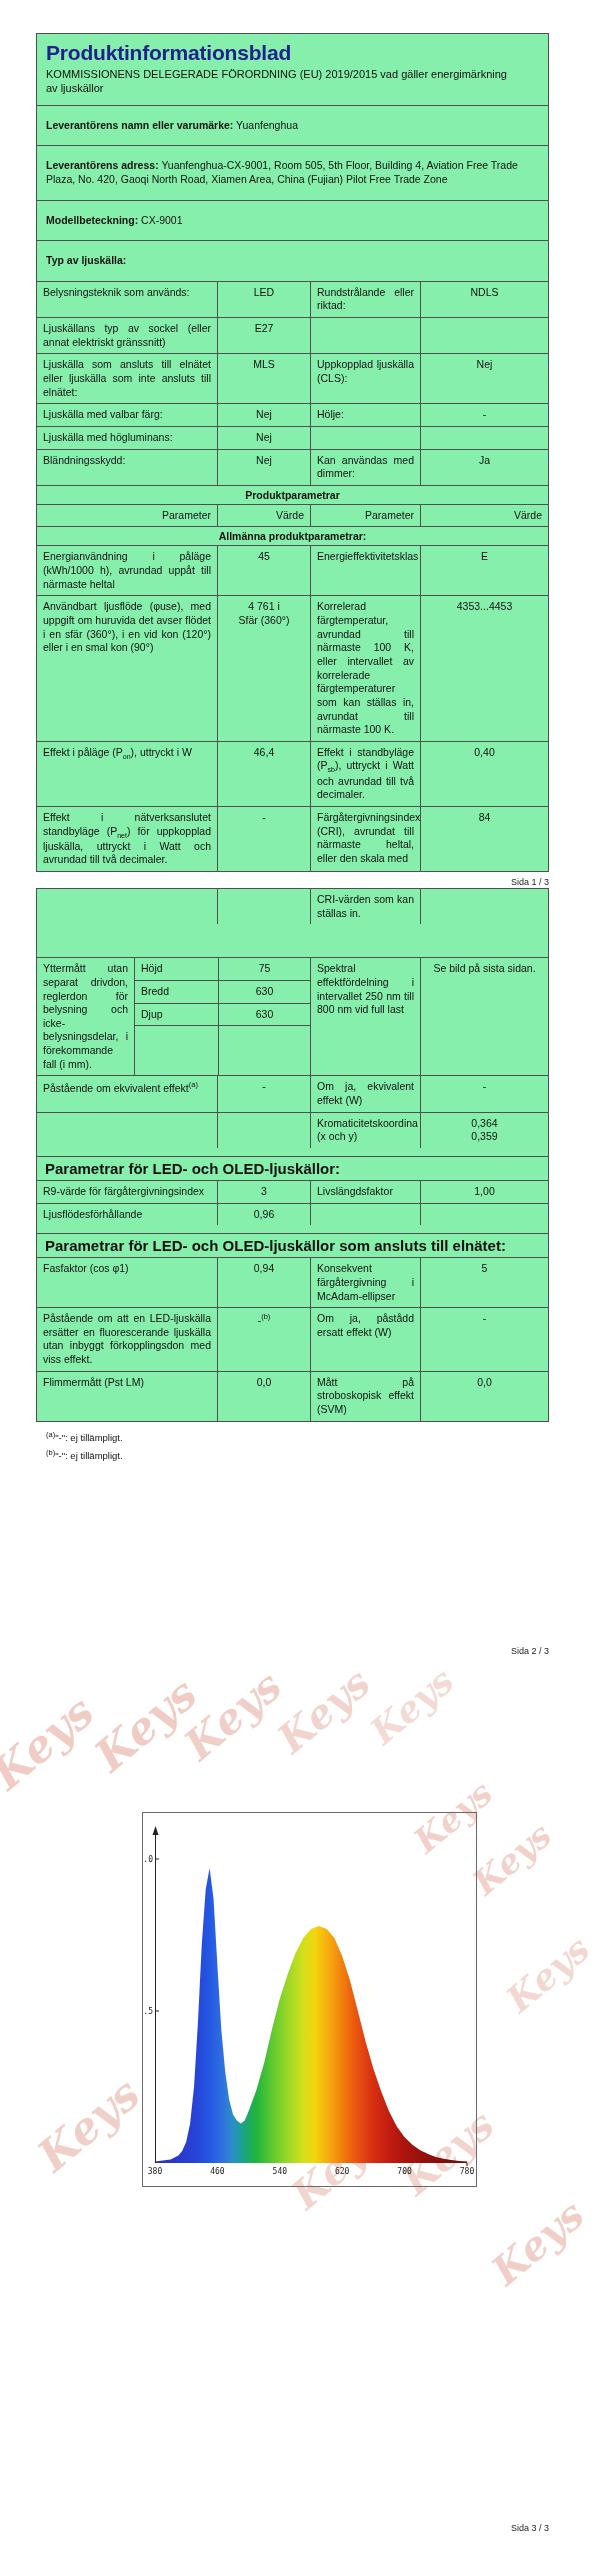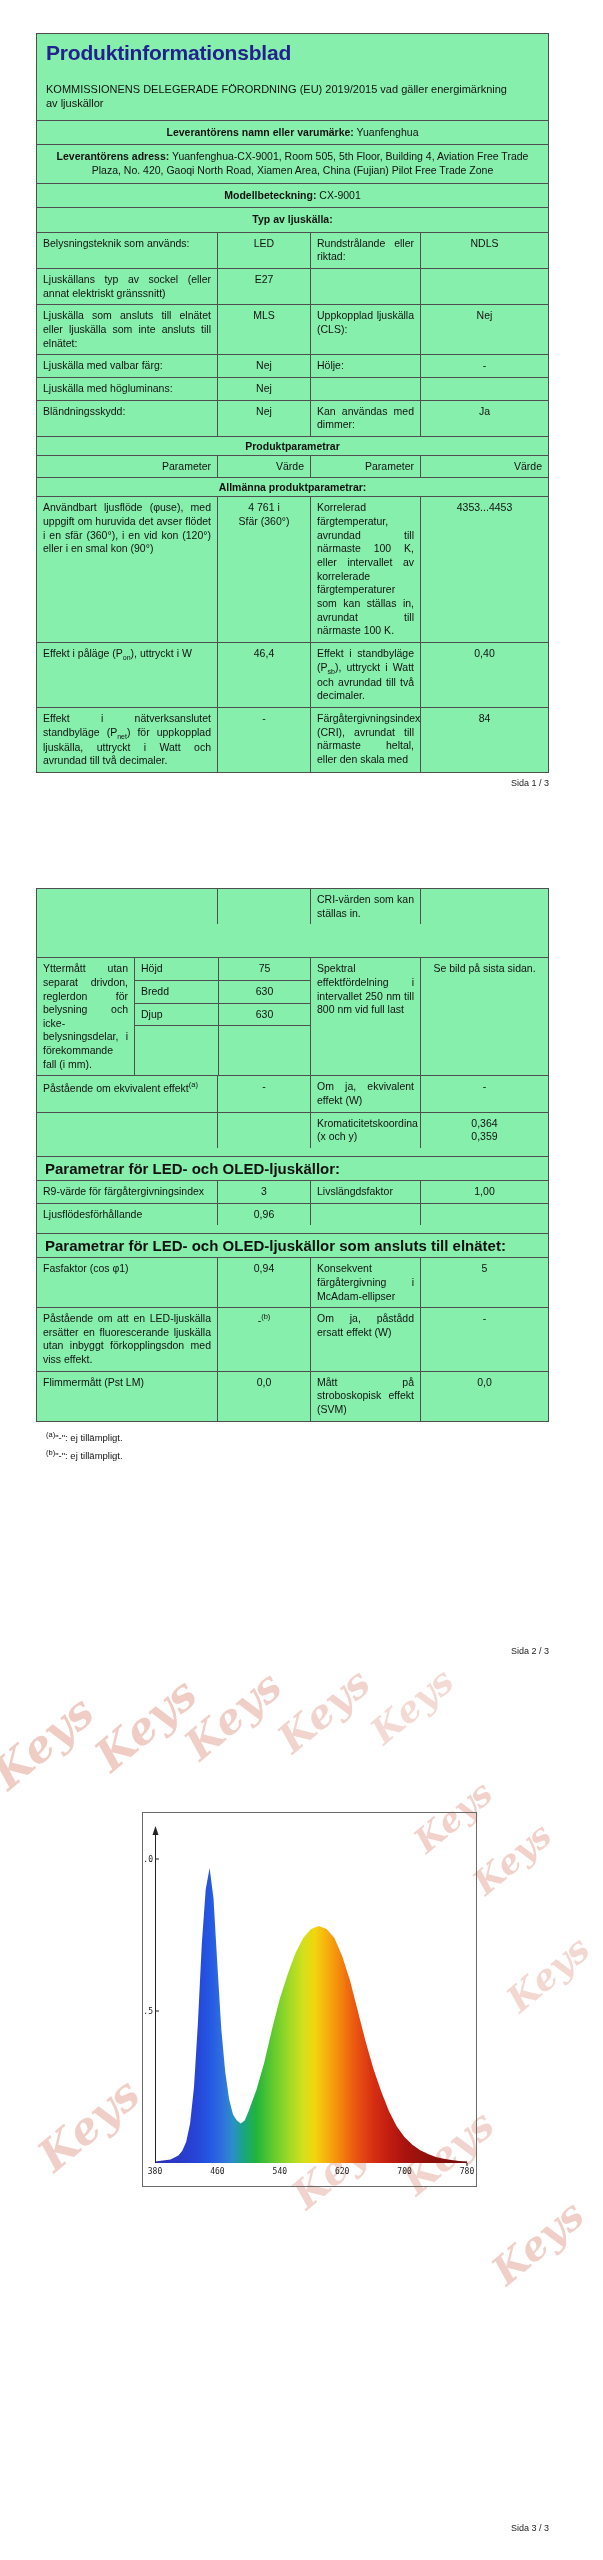--- a/index.html
+++ b/index.html
@@ -5,22 +5,22 @@
   html,body{margin:0;padding:0;background:#ffffff;}
   #page{position:relative;width:603px;height:2560px;background:#fff;overflow:hidden;
         font-family:"Liberation Sans",sans-serif;color:#111;}
   .abs{position:absolute;}
   .pagewrap{position:absolute;left:36px;width:513px;}
   .pagebox{border:1px solid #4f4f4f;background:#86efac;box-sizing:border-box;}
   .pagebox>*{border-top:1px solid #4f4f4f;}
   .pagebox>*:first-child{border-top:none;}
   .titleblock{padding:7px 9px 9px 9px;}
   .doctitle{font-size:21px;font-weight:bold;color:#23208f;letter-spacing:-0.2px;}
-  .docsub{font-size:11px;color:#111;margin-top:17px;line-height:1.3;width:470px;}
-  .kvrow{padding:5px 9px;font-size:10.5px;line-height:1.3;text-align:center;}
+  .docsub{font-size:11px;color:#111;margin-top:2px;line-height:1.3;width:470px;}
+  .kvrow{padding:13px 9px;font-size:10.5px;line-height:1.3;}
   .kvrow .k{font-weight:bold;}
   .row4{display:grid;grid-template-columns:180px 93px 110px 1fr;font-size:10.5px;line-height:1.3;}
   .row4>.c{padding:4px 6px;box-sizing:border-box;overflow:hidden;}
   .row4>.c+.c{border-left:1px solid #4f4f4f;}
   .lbl{text-align:justify;}
   .val{text-align:center;white-space:pre-line;}
   .centerhdr{font-size:10.5px;font-weight:bold;text-align:center;padding:3px 6px;}
   .sechdr{font-size:15px;font-weight:bold;text-align:left;padding:3px 8px;margin-top:8px;}
   .colhdr .c{text-align:right;}
   sub{font-size:7px;}
@@ -130,20 +130,26 @@
 
       <div class="row4 colhdr">
         <div class="c">Parameter</div>
         <div class="c">Värde</div>
         <div class="c">Parameter</div>
         <div class="c">Värde</div>
       </div>
 
       <div class="centerhdr">Allmänna produktparametrar:</div>
 
+      <div class="row4">
+        <div class="c lbl">Energianvändning i påläge (kWh/1000 h), avrundad uppåt till närmaste heltal</div>
+        <div class="c val">45</div>
+        <div class="c lbl">Energieffektivitetsklas</div>
+        <div class="c val">E</div>
+      </div>
       <div class="row4">
         <div class="c lbl">Användbart ljusflöde (φuse), med uppgift om huruvida det avser flödet i en sfär (360°), i en vid kon (120°) eller i en smal kon (90°)</div>
         <div class="c val">4 761 i
 Sfär (360°)</div>
         <div class="c lbl">Korrelerad färgtemperatur, avrundad till närmaste 100 K, eller intervallet av korrelerade färgtemperaturer som kan ställas in, avrundat till närmaste 100 K.</div>
         <div class="c val">4353...4453</div>
       </div>
       <div class="row4">
         <div class="c lbl"><span>Effekt i påläge (P</span><sub>on</sub><span>), uttryckt i W</span></div>
         <div class="c val">46,4</div>

